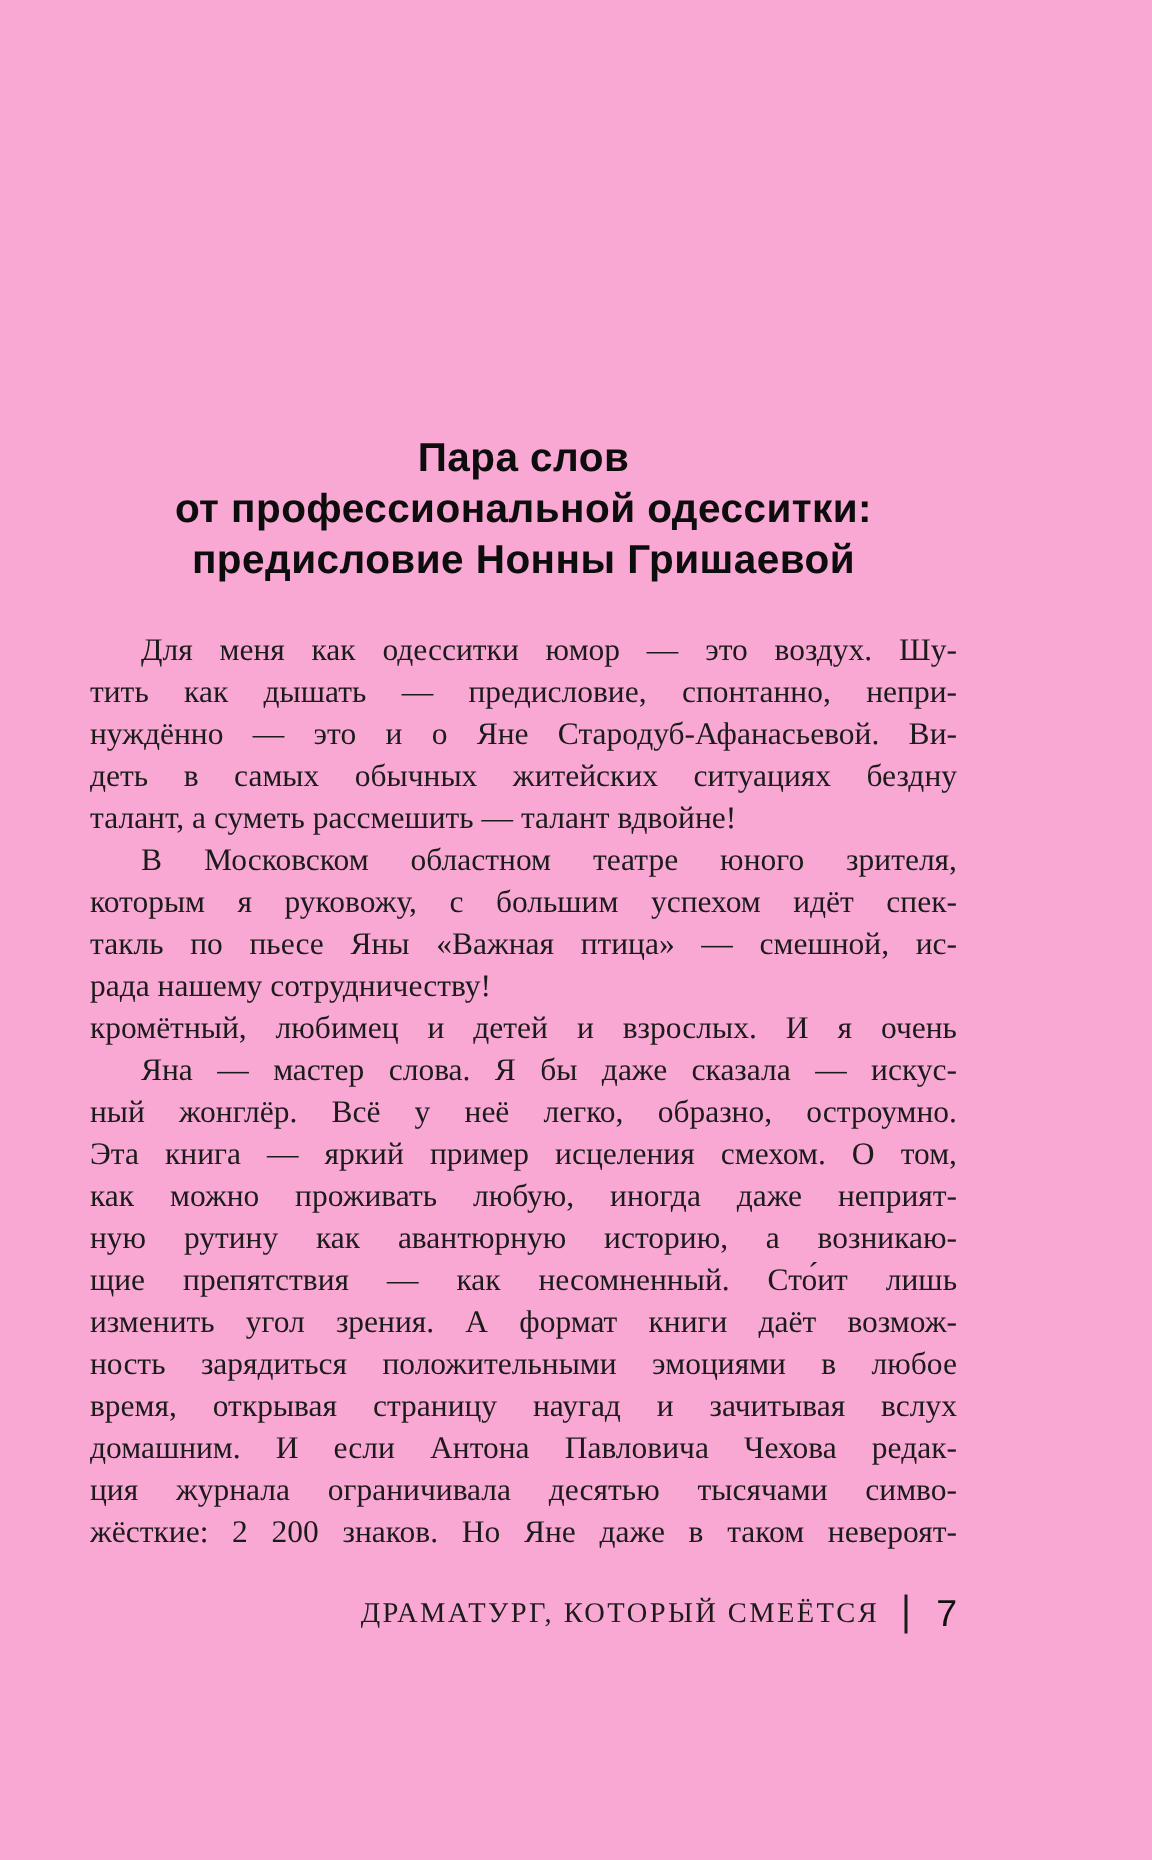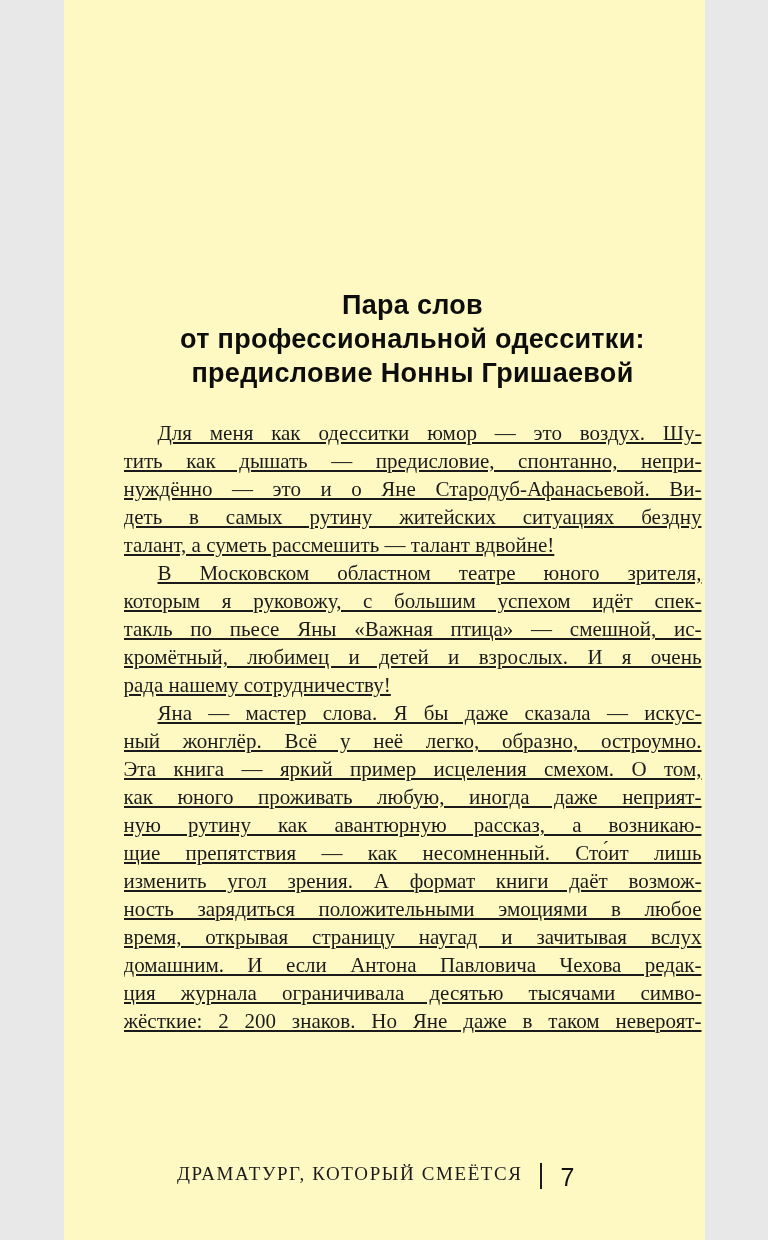--- a/index.html
+++ b/index.html
@@ -1,21 +1,21 @@
 <!DOCTYPE html>
 <html><head>
 <meta charset="utf-8">
 <style>
   * { margin: 0; padding: 0; box-sizing: border-box; }
   html, body { background: #e8e8e8; }
   .page {
     position: relative;
-    width: 641px;
+    width: 768px;
     height: 1240px;
-    background: #fef9c3;
+    background: #f9a8d4;
     margin: 0 auto;
     overflow: hidden;
     font-family: "Liberation Serif", "DejaVu Serif", serif;
     color: #1b1b1b;
   }
   .column {
     position: absolute;
     left: 60px;
     top: 288px;
     width: 578px;
@@ -27,35 +27,35 @@
     line-height: 34px;
     text-align: center;
     color: #0d0d0d;
     letter-spacing: 0.3px;
     margin-bottom: 29px;
   }
   .bodytext {
     font-size: 21px;
     line-height: 28px;
   }
-  .para { margin: 0; text-decoration: underline; }
+  .para { margin: 0; }
   .line {
     text-align: justify;
     height: 28px;
     overflow: hidden;
     white-space: normal;
   }
   .line.jl { text-align-last: justify; }
   .line.indent { text-indent: 34px; }
   .footer {
     position: absolute;
-    top: 1163px;
+    top: 1060px;
     right: 130px;
     display: flex;
-    align-items: flex-start;
+    align-items: center;
     height: 32px;
   }
   .running-title {
     font-family: "Liberation Serif", "DejaVu Serif", serif;
     font-size: 19px;
     letter-spacing: 1.6px;
     color: #1b1b1b;
     white-space: nowrap;
   }
   .sep-bar {
@@ -79,36 +79,36 @@
     <div class="heading">
       <div class="h-line">Пара слов</div>
       <div class="h-line">от профессиональной одесситки:</div>
       <div class="h-line">предисловие Нонны Гришаевой</div>
     </div>
     <div class="bodytext">
         <div class="para">
           <div class="line jl indent">Для меня как одесситки юмор — это воздух. Шу-</div>
           <div class="line jl">тить как дышать — предисловие, спонтанно, непри-</div>
           <div class="line jl">нуждённо — это и о Яне Стародуб-Афанасьевой. Ви-</div>
-          <div class="line jl">деть в самых рутину житейских ситуациях бездну</div>
+          <div class="line jl">деть в самых обычных житейских ситуациях бездну</div>
           <div class="line">талант, а суметь рассмешить — талант вдвойне!</div>
         </div>
         <div class="para">
           <div class="line jl indent">В Московском областном театре юного зрителя,</div>
           <div class="line jl">которым я руковожу, с большим успехом идёт спек-</div>
           <div class="line jl">такль по пьесе Яны «Важная птица» — смешной, ис-</div>
+          <div class="line">рада нашему сотрудничеству!</div>
           <div class="line jl">кромётный, любимец и детей и взрослых. И я очень</div>
-          <div class="line">рада нашему сотрудничеству!</div>
         </div>
         <div class="para">
           <div class="line jl indent">Яна — мастер слова. Я бы даже сказала — искус-</div>
           <div class="line jl">ный жонглёр. Всё у неё легко, образно, остроумно.</div>
           <div class="line jl">Эта книга — яркий пример исцеления смехом. О том,</div>
-          <div class="line jl">как юного проживать любую, иногда даже неприят-</div>
-          <div class="line jl">ную рутину как авантюрную рассказ, а возникаю-</div>
+          <div class="line jl">как можно проживать любую, иногда даже неприят-</div>
+          <div class="line jl">ную рутину как авантюрную историю, а возникаю-</div>
           <div class="line jl">щие препятствия — как несомненный. Сто́ит лишь</div>
           <div class="line jl">изменить угол зрения. А формат книги даёт возмож-</div>
           <div class="line jl">ность зарядиться положительными эмоциями в любое</div>
           <div class="line jl">время, открывая страницу наугад и зачитывая вслух</div>
           <div class="line jl">домашним. И если Антона Павловича Чехова редак-</div>
           <div class="line jl">ция журнала ограничивала десятью тысячами симво-</div>
           <div class="line jl">жёсткие: 2 200 знаков. Но Яне даже в таком невероят-</div>
         </div>
       </div>
   </div>

